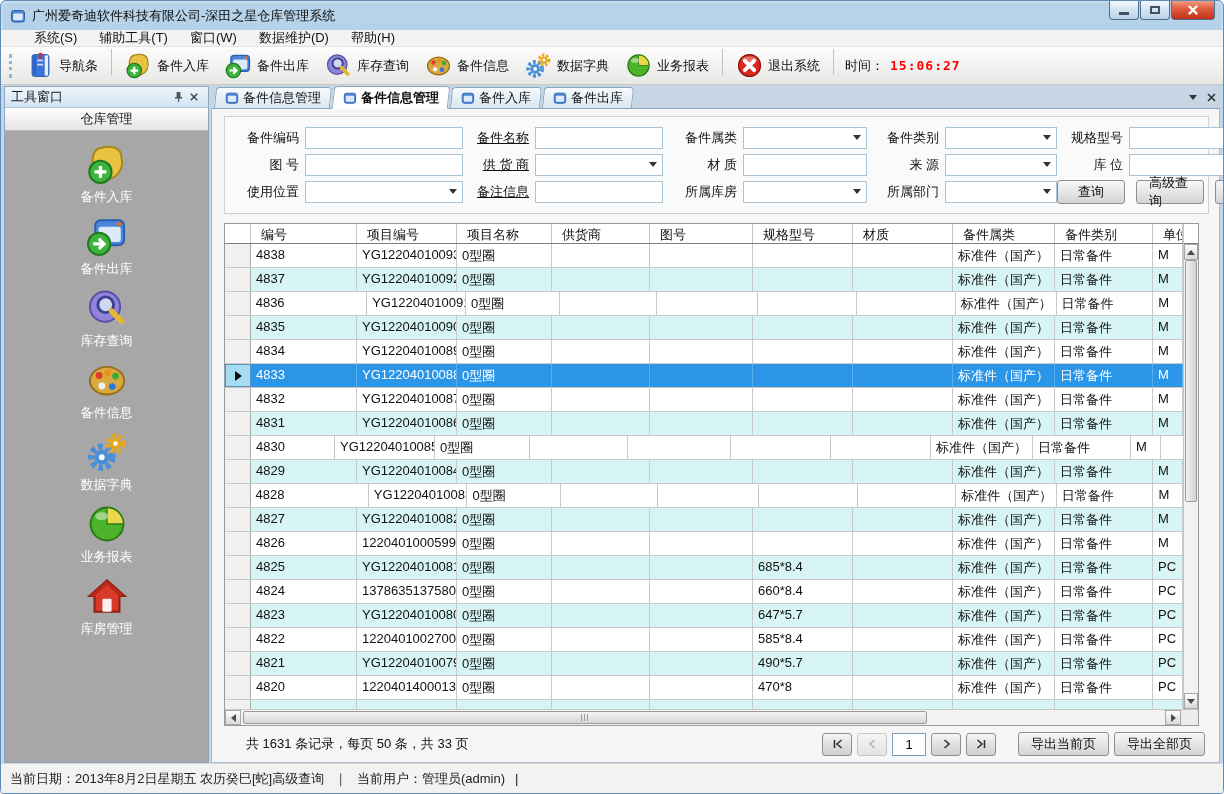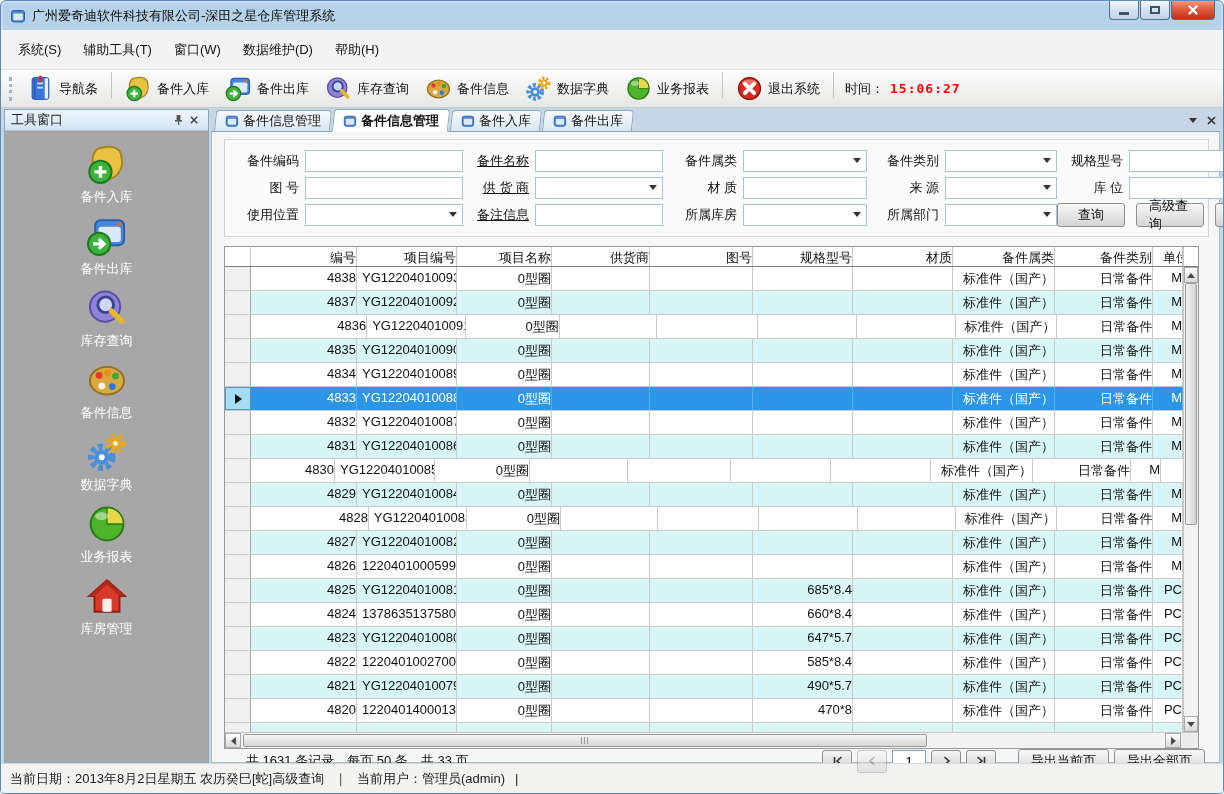--- a/index.html
+++ b/index.html
@@ -15,21 +15,21 @@
   .titlebar .app-title { margin-left:6px; font-size:13px; color:#0c0c0c; }
   .win-controls { position:absolute; right:8px; top:0; display:flex; }
   .win-btn { width:30px; height:19px; border:1px solid #4e708e; border-top:none; border-radius:0 0 4px 4px;
     background:linear-gradient(#f3f8fd,#d6e4f2 45%,#bed3e8); display:flex; align-items:center; justify-content:center; margin-left:1px; }
   .win-btn.close { width:44px; background:linear-gradient(#f09a82,#dd5b3c 45%,#c33117); }
   .glyph-min { width:10px; height:3px; background:#3c5268; margin-top:6px; }
   .glyph-max { width:10px; height:8px; border:2px solid #3c5268; }
   .icon { display:inline-flex; align-items:center; justify-content:center; }
 
   
-  .menubar { height:40px; background:#f3f3f3; border-bottom:1px solid #e2e2e2; display:flex; align-items:center; padding-left:6px; flex:0 0 auto; }
+  .menubar { height:17px; background:#f3f3f3; border-bottom:1px solid #e2e2e2; display:flex; align-items:center; padding-left:22px; flex:0 0 auto; }
   .menu-item { padding:4px 11px; cursor:default; }
 
   
   .toolbar { height:38px; background:linear-gradient(#fdfdfd,#e7e7e5); border-bottom:1px solid #c9c9c9;
     display:flex; align-items:center; padding:0 6px; flex:0 0 auto; }
   .tb-grip { width:3px; height:24px; border-left:3px dotted #9db4c8; margin:0 7px 0 2px; }
   .tb-item { display:flex; align-items:center; gap:5px; padding:3px 8px; border-radius:3px; cursor:default; }
   .tb-sep { width:1px; height:26px; background:#c2c2c2; margin:0 5px; }
   .tb-time-label { margin-left:6px; }
   .tb-time-value { color:#ff0000; font-weight:bold; font-family:"DejaVu Sans Mono",monospace; margin-left:6px; letter-spacing:1px; }
@@ -73,21 +73,21 @@
   .c1 .f-label { width:72px;text-decoration:underline; } .c1 .f-ctl { width:128px; }
   .c2 .f-label { width:80px; } .c2 .f-ctl { width:124px; }
   .c3 .f-label { width:78px; } .c3 .f-ctl { width:112px; }
   .c4 .f-label { width:72px; } .c4 .f-ctl { width:110px; }
   .fld { display:flex; align-items:center; }
   .form-btns { margin-left:auto; display:flex; gap:11px; padding-right:2px; }
   .btn { height:24px; min-width:68px; padding:0 12px; border:1px solid #8e8e8e; border-radius:3px;
     background:linear-gradient(#f7f7f7,#e8e8e8 45%,#d4d4d4); display:flex; align-items:center; justify-content:center; cursor:default; }
 
   
-  .grid-wrap { margin-top:9px; width:975px; border:1px solid #9a9a9a; background:#fff;text-align:right; }
+  .grid-wrap { margin-top:9px; width:975px; border:1px solid #9a9a9a; background:#fff; }
   .grid-top { display:flex; }
   .grid-cols { width:958px; }
   .g-header { display:flex; height:20px; background:#fff; border-bottom:1px solid #7e7e7e; }
   .g-hcell { border-right:1px solid #c6c6c6; padding:2px 0 0 10px; overflow:hidden; white-space:nowrap; }
   .g-row { display:flex; height:24px; border-bottom:1px solid #c9c9c9; background:#fff; }
   .g-row.alt { background:#d8f5f5; }
   .g-row.partial { height:9px; overflow:hidden; border-bottom:none; }
   .g-cell { border-right:1px solid #c9c9c9; padding:3px 0 0 5px; overflow:hidden; white-space:nowrap; font-size:13px; }
   .g-cell.sel-col { background:#f0f0f0; border-right:1px solid #a8a8a8; padding:0; display:flex; align-items:center; justify-content:center; }
   .g-row.selected { background:#2b96e8; color:#fff; }
@@ -283,20 +283,21 @@
             </span>
         </span>
         <span class="sb-hbtn">
           <span class="icon">
               <svg width="10" height="10" viewBox="0 0 11 11">
                 <path d="M2 2 L9 9 M9 2 L2 9" stroke="#444" stroke-width="1.6"></path>
               </svg>
             </span>
         </span>
       </div>
+      <div class="sb-group">仓库管理</div>
       <div class="sb-items" id="sb-items">
           <div class="sb-item">
             <span class="icon">
               <svg width="42" height="42" viewBox="0 0 32 32">
                 <path d="M10 4 C20 1 27 4 27 11 C29 18 25 25 19 27 C12 29 7 26 6 20 C4 13 5 6 10 4 Z" fill="#e9c243" stroke="#a8851c" stroke-width="1.5"></path>
                 <circle cx="11" cy="22" r="8.5" fill="#3db33d" stroke="#1d7a1d" stroke-width="1.5"></circle>
                 <path d="M11 17.5 v9 M6.5 22 h9" stroke="#fff" stroke-width="2.6"></path>
               </svg>
             </span>
             <span class="lbl">备件入库</span>

